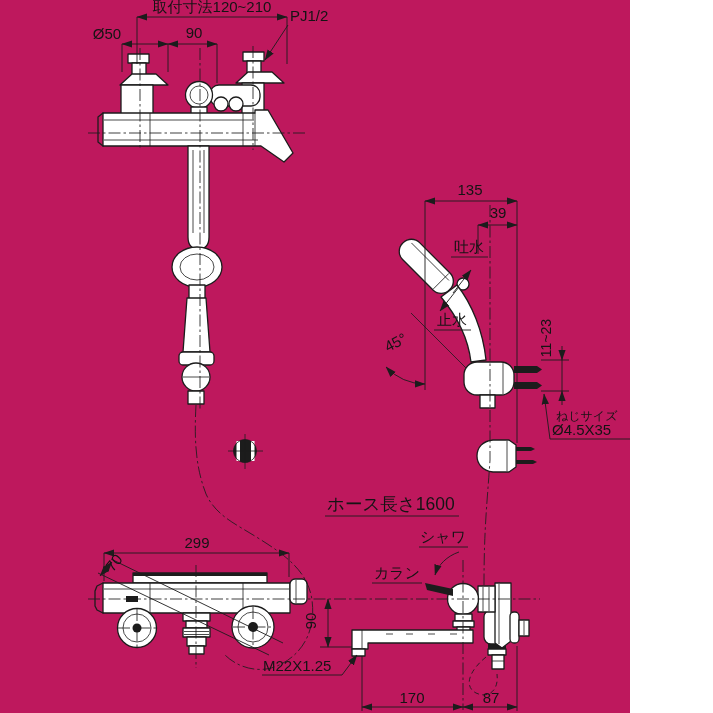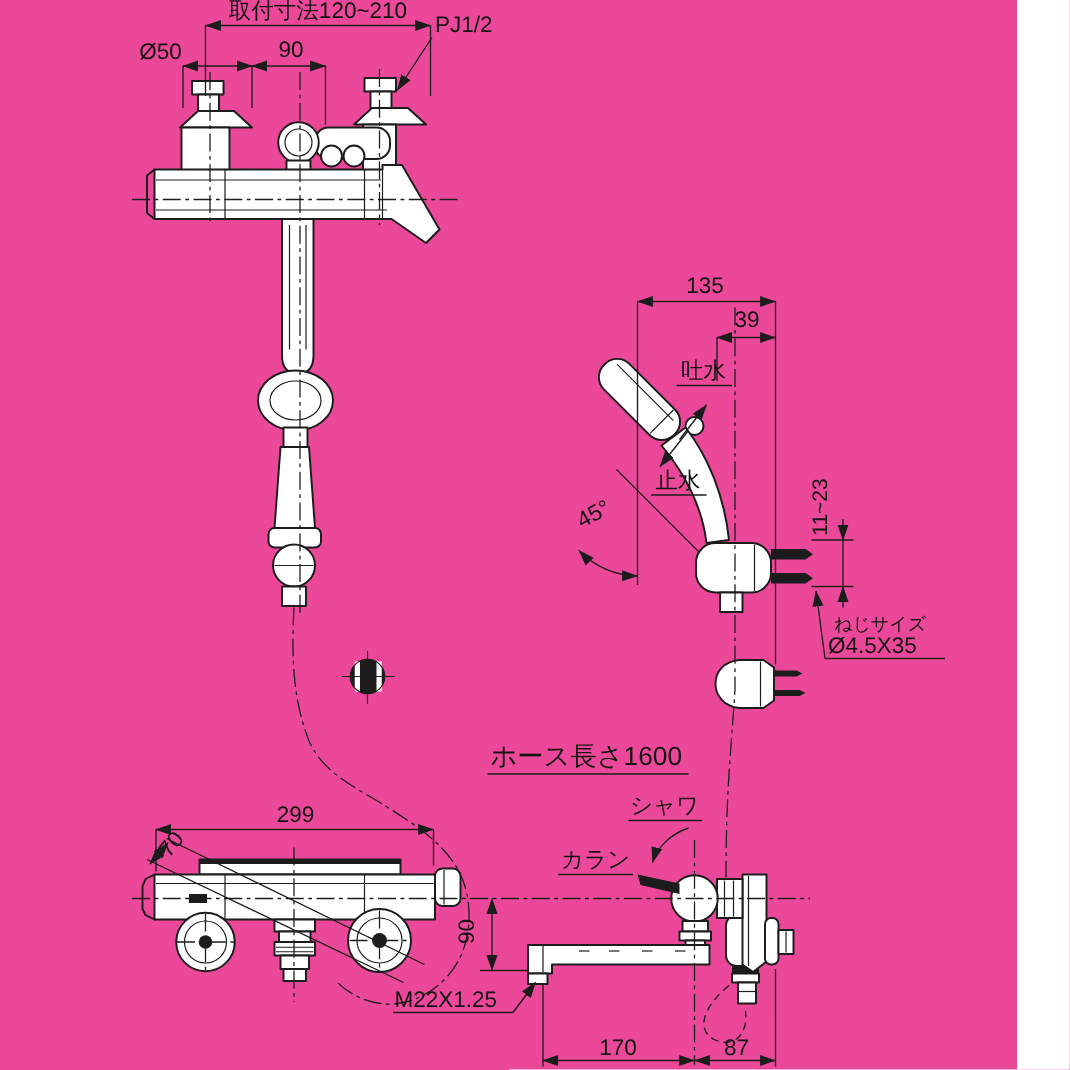--- a/index.html
+++ b/index.html
@@ -1,16 +1,16 @@
 <!DOCTYPE html>
 <html><head>
 <meta charset="utf-8">
 <style>
   html,body{margin:0;padding:0;background:#ffffff;}
-  .stage{width:678px;height:713px;background:#ec4899;position:relative;overflow:hidden;}
+  .stage{width:630px;height:713px;background:#be185d;position:relative;overflow:hidden;}
   svg{display:block;}
   .ol{fill:#ffffff;stroke:#1c1c1c;stroke-width:1.3;stroke-linejoin:round;}
   .ln{fill:none;stroke:#1c1c1c;stroke-width:1.3;stroke-linecap:round;stroke-linejoin:round;}
   .tn{fill:none;stroke:#1c1c1c;stroke-width:0.8;}
   .dim{fill:none;stroke:#1c1c1c;stroke-width:0.9;}
   .cl{fill:none;stroke:#1c1c1c;stroke-width:0.85;stroke-dasharray:12 3 2.5 3;}
   .dsh{fill:none;stroke:#1c1c1c;stroke-width:0.9;stroke-dasharray:5 3.5;}
   .bk{fill:#1c1c1c;stroke:none;}
   .thick{fill:none;stroke:#1c1c1c;stroke-width:3;}
   text{font-family:"Liberation Sans","DejaVu Sans",sans-serif;fill:#141414;font-size:15px;}

